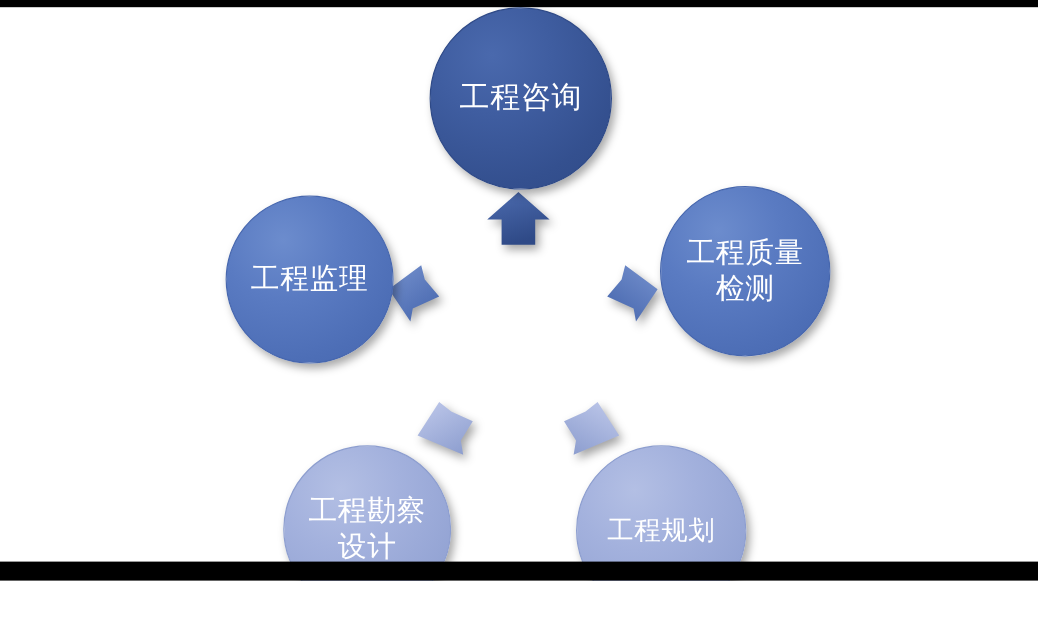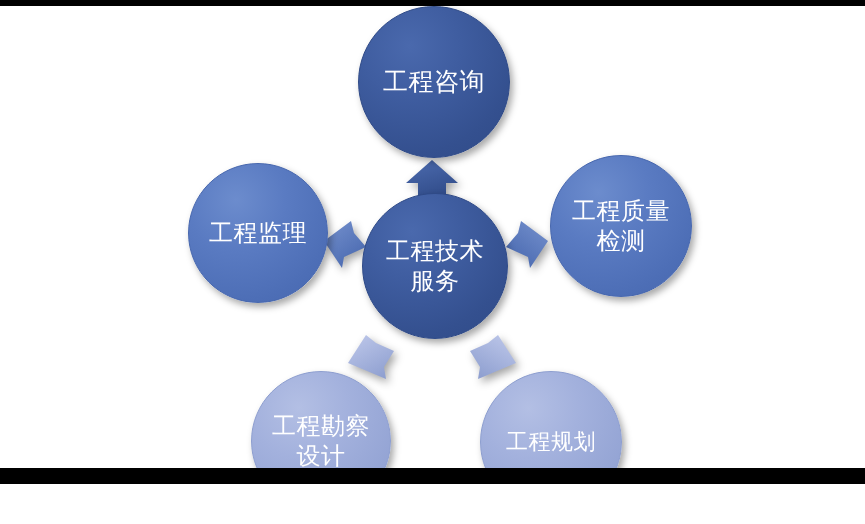--- a/index.html
+++ b/index.html
@@ -57,21 +57,21 @@
   
   .tone-light {
     background: radial-gradient(circle at 34% 26%, #b3bfe4 0%, #a3b1dd 36%, #94a4d4 76%, #8d9ecf 100%);
     border: 1px solid #8d9ecf;
   }
 
   #node-top       { left: 358px; top: 6px;   width: 152px; height: 152px; font-size: 25px; }
   #node-center    { left: 362px; top: 193px; width: 146px; height: 146px; font-size: 24px; }
   #node-left      { left: 188px; top: 163px; width: 140px; height: 140px; font-size: 24px; }
   #node-right     { left: 550px; top: 155px; width: 142px; height: 142px; font-size: 24px; text-align: center; }
-  #node-bot-left  { left: 251px; top: 371px; width: 140px; height: 140px; font-size: 24px; }
+  #node-bot-left  { left: 236px; top: 371px; width: 140px; height: 140px; font-size: 24px; }
   #node-bot-right { left: 480px; top: 371px; width: 142px; height: 142px; font-size: 22px; }
 
   .arrow {
     position: absolute;
     filter: drop-shadow(3px 4px 4px rgba(0,0,0,0.36));
   }
   #arrow-up        { left: 404px; top: 158px; width: 56px; height: 48px; }
   #arrow-upleft    { left: 320px; top: 219px; width: 48px; height: 50px; }
   #arrow-upright   { left: 504px; top: 219px; width: 48px; height: 50px; }
   #arrow-downleft  { left: 344px; top: 333px; width: 52px; height: 48px; }
@@ -159,19 +159,15 @@
 
   <div class="node tone-light" id="node-bot-left">
     <span class="label">工程勘察
 设计</span>
   </div>
 
   <div class="node tone-mid" id="node-left">
     <span class="label">工程监理</span>
   </div>
 
-  <div class="node tone-dark" id="node-center">
-    <span class="label">工程技术
-服务</span>
-  </div>
 
   <div class="letterbox bottom"></div>
 </div>
 
 </body></html>

